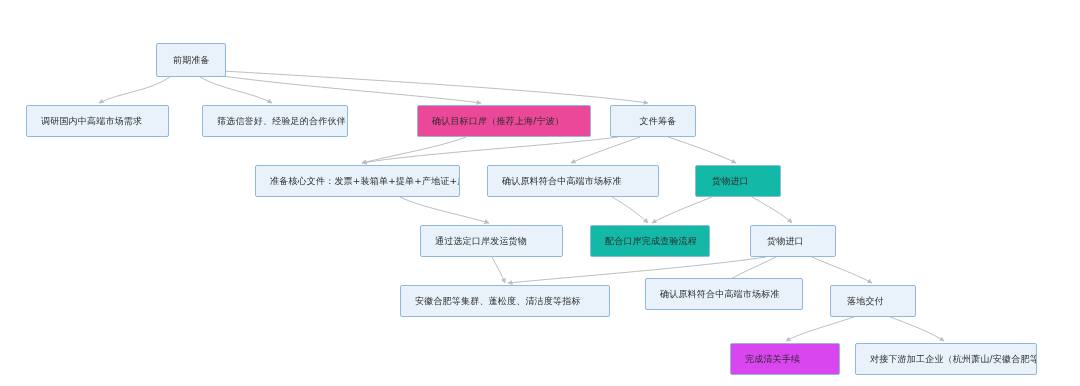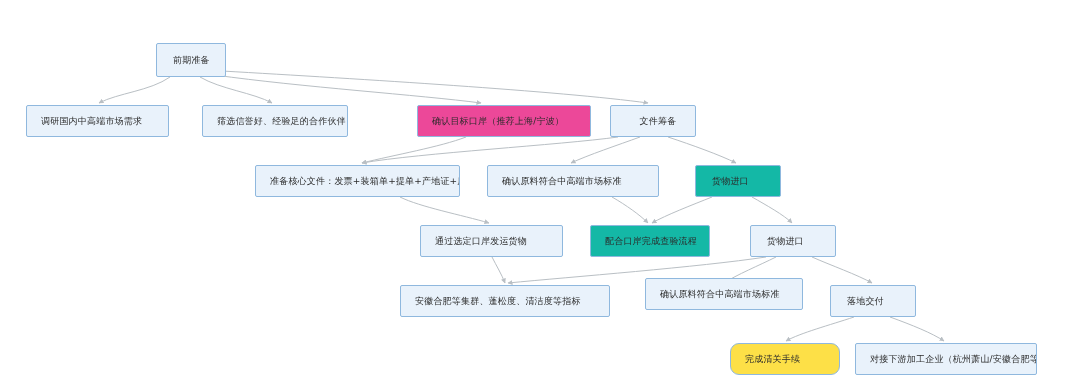--- a/index.html
+++ b/index.html
@@ -96,20 +96,20 @@
       </div>
       <div class="node" style="left: 400px; top: 266px; width: 210px; height: 32px; background: rgb(233, 242, 251); border-color: rgb(143, 184, 222); color: rgb(43, 43, 43);">
         <span class="lbl">安徽合肥等集群、蓬松度、清洁度等指标</span>
       </div>
       <div class="node" style="left: 645px; top: 259px; width: 158px; height: 32px; background: rgb(233, 242, 251); border-color: rgb(143, 184, 222); color: rgb(43, 43, 43);">
         <span class="lbl">确认原料符合中高端市场标准</span>
       </div>
       <div class="node center" style="left: 830px; top: 266px; width: 86px; height: 32px; background: rgb(233, 242, 251); border-color: rgb(143, 184, 222); color: rgb(43, 43, 43); text-align: center;">
         <span class="lbl">落地交付</span>
       </div>
-      <div class="node" style="left: 730px; top: 324px; width: 110px; height: 32px; background: #fde047; border-color: rgb(143, 184, 222); color: rgb(43, 43, 43); border-radius: 9px;">
+      <div class="node" style="left: 730px; top: 324px; width: 110px; height: 32px; background: #d946ef; border-color: rgb(143, 184, 222); color: rgb(43, 43, 43);">
         <span class="lbl">完成清关手续</span>
       </div>
       <div class="node" style="left: 855px; top: 324px; width: 182px; height: 32px; background: rgb(233, 242, 251); border-color: rgb(143, 184, 222); color: rgb(43, 43, 43);">
         <span class="lbl">对接下游加工企业（杭州萧山/安徽合肥等集群）</span>
       </div>
     </div>
 </div>
 
 </body></html>

